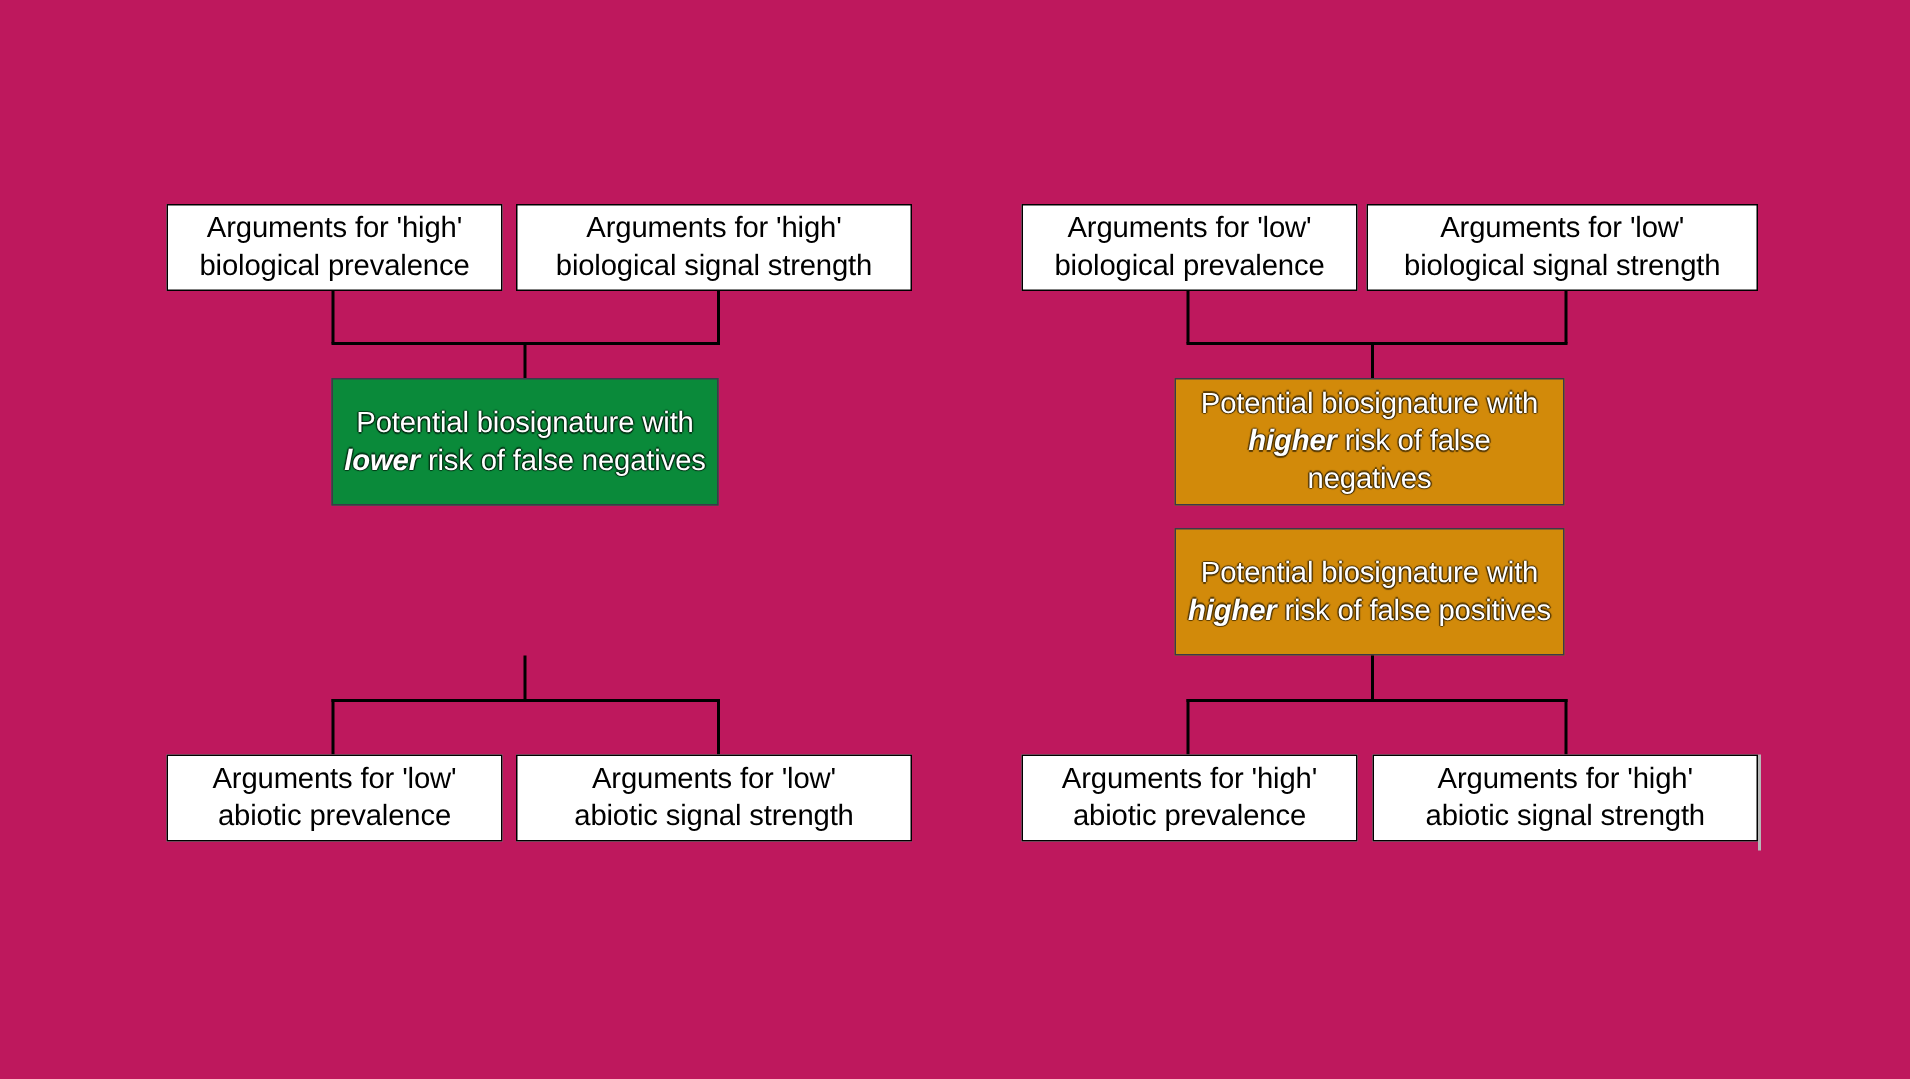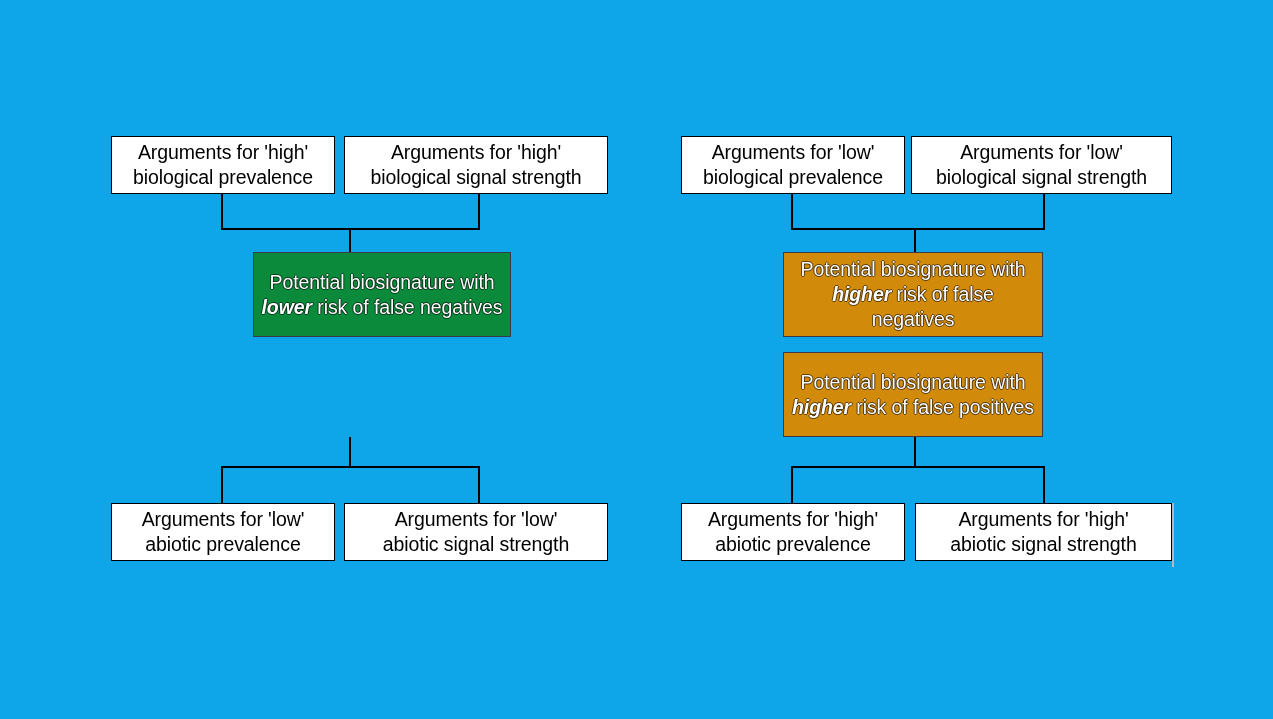--- a/index.html
+++ b/index.html
@@ -10,21 +10,21 @@
   body {
     width: 1273px;
     height: 719px;
     overflow: hidden;
     font-family: "Liberation Sans", sans-serif;
   }
   #canvas {
     position: relative;
     width: 1273px;
     height: 719px;
-    background: #0ea5e9;
+    background: #be185d;
   }
 
   
   .arg-box {
     position: absolute;
     box-sizing: border-box;
     border: 1.5px solid #000000;
     background: #ffffff;
     color: #000000;
     font-size: 19.5px;
@@ -98,21 +98,21 @@
       <span class="txt">Arguments for 'high'</span>
       <span class="txt">biological signal strength</span>
     </span>
   </div>
 
   <div class="line-v" style="left:221px; top:194px; height:35px;"></div>
   <div class="line-v" style="left:478px; top:194px; height:35px;"></div>
   <div class="line-h" style="left:221px; top:228px; width:259px;"></div>
   <div class="line-v" style="left:349px; top:228px; height:26px;"></div>
 
-  <div class="outcome-box" style="left:221px; top:252px; width:258px; height:85px; background:#0a8a3a;margin-left:32px;">
+  <div class="outcome-box" style="left:221px; top:252px; width:258px; height:85px; background:#0a8a3a;">
     <span>
       <span class="txt">Potential biosignature</span>
       <span class="txt"><span>with </span><b>lower</b><span> risk of false</span></span>
       <span class="txt">negatives</span>
     </span>
   </div>
 
 
   <div class="line-v" style="left:349px; top:437px; height:30px;"></div>
   <div class="line-h" style="left:221px; top:466px; width:259px;"></div>

